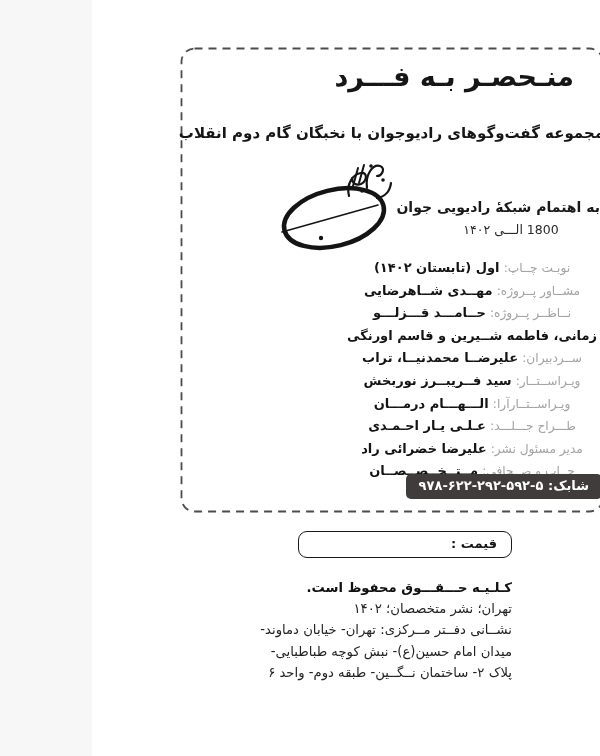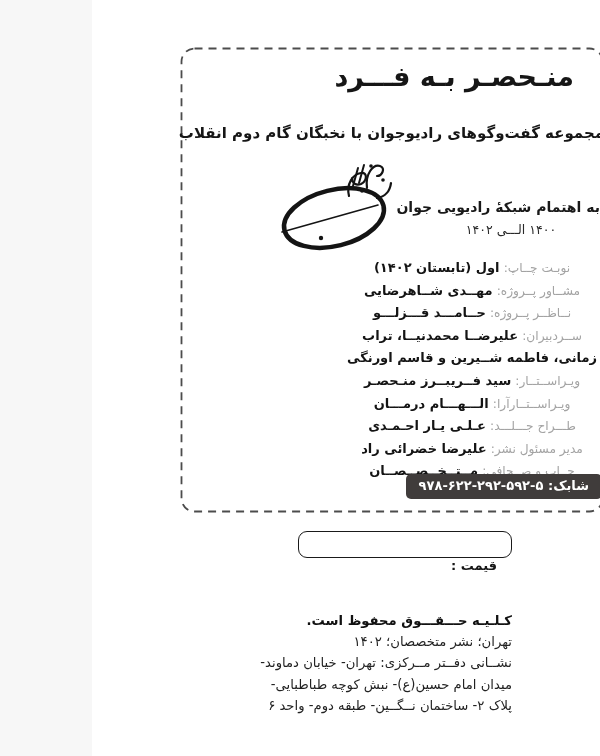--- a/index.html
+++ b/index.html
@@ -38,27 +38,27 @@
     background:#403c3b;color:#ffffff;border-radius:5px;
     padding:4px 13px 6px 13px;font-size:13px;font-weight:bold;white-space:nowrap;
   }
   .price-box{
     position:absolute;top:531px;right:88px;width:214px;height:27px;
     border:1.5px solid #1a1a1a;border-radius:9px;background:#fff;
     box-sizing:border-box;
   }
   .price-label{
     display:block;line-height:24px;padding-right:14px;text-align:right;
-    font-size:13px;font-weight:bold;color:#161616;margin-top:22px;
+    font-size:13px;font-weight:bold;color:#161616;
   }
   .footer{
     position:absolute;top:577px;right:88px;text-align:right;
     font-size:13.2px;line-height:21.2px;color:#222222;
   }
-  .footer .rights{font-weight:bold;color:#111111;margin-top:33px;}
+  .footer .rights{font-weight:bold;color:#111111;}
   .footer div{white-space:nowrap;}
 </style>
 </head>
 <body>
 
 <div class="page">
 
   <div class="frame">
     <svg class="border" width="424" height="466" viewBox="0 0 424 466">
       <rect x="1.5" y="1.5" width="421" height="463" rx="13" ry="13" fill="none" stroke="#4c4c4c" stroke-width="1.8" stroke-dasharray="8 6"></rect>
@@ -81,46 +81,46 @@
       <g fill="#141414">
         <circle cx="97" cy="9" r="1.8"></circle>
         <circle cx="88" cy="34" r="1.8"></circle>
         <circle cx="109" cy="23" r="1.8"></circle>
         <circle cx="47" cy="81" r="2.2"></circle>
       </g>
     </svg>
 
     <div class="attrib">
       <div class="attrib-line1">به اهتمام شبکهٔ رادیویی جوان</div>
-      <div class="attrib-line2">۱۴۰۰ الـــی ۱۴۰۲</div>
+      <div class="attrib-line2">1800 الـــی ۱۴۰۲</div>
     </div>
 
     <div class="credits">
       <div class="credit-row">
         <span class="credit-label">نوبـت چــاپ:</span>
         <span class="credit-value">اول (تابستان ۱۴۰۲)</span>
       </div>
       <div class="credit-row">
         <span class="credit-label">مشــاور پــروژه:</span>
         <span class="credit-value">مهــدی شــاهرضایی</span>
       </div>
       <div class="credit-row">
         <span class="credit-label">نــاظــر پــروژه:</span>
         <span class="credit-value">حــامـــد قـــزلـــو</span>
       </div>
       <div class="credit-row">
+        <span class="credit-label"></span><span class="credit-value">زمانی، فاطمه شــیرین و قاسم اورنگی</span>
+      </div>
+      <div class="credit-row">
         <span class="credit-label">ســردبیران:</span>
         <span class="credit-value">علیرضــا محمدنیــا، تراب</span>
       </div>
       <div class="credit-row">
-        <span class="credit-label"></span><span class="credit-value">زمانی، فاطمه شــیرین و قاسم اورنگی</span>
-      </div>
-      <div class="credit-row">
         <span class="credit-label">ویـراســتــار:</span>
-        <span class="credit-value">سید فــریبــرز منـحصـر</span>
+        <span class="credit-value">سید فــریبــرز نوربخش</span>
       </div>
       <div class="credit-row">
         <span class="credit-label">ویـراســتــار‌آرا:</span>
         <span class="credit-value">الـــهـــام درمـــان</span>
       </div>
       <div class="credit-row">
         <span class="credit-label">طـــراح جـــلـــد:</span>
         <span class="credit-value">عـلـی یـار احـمـدی</span>
       </div>
       <div class="credit-row">

